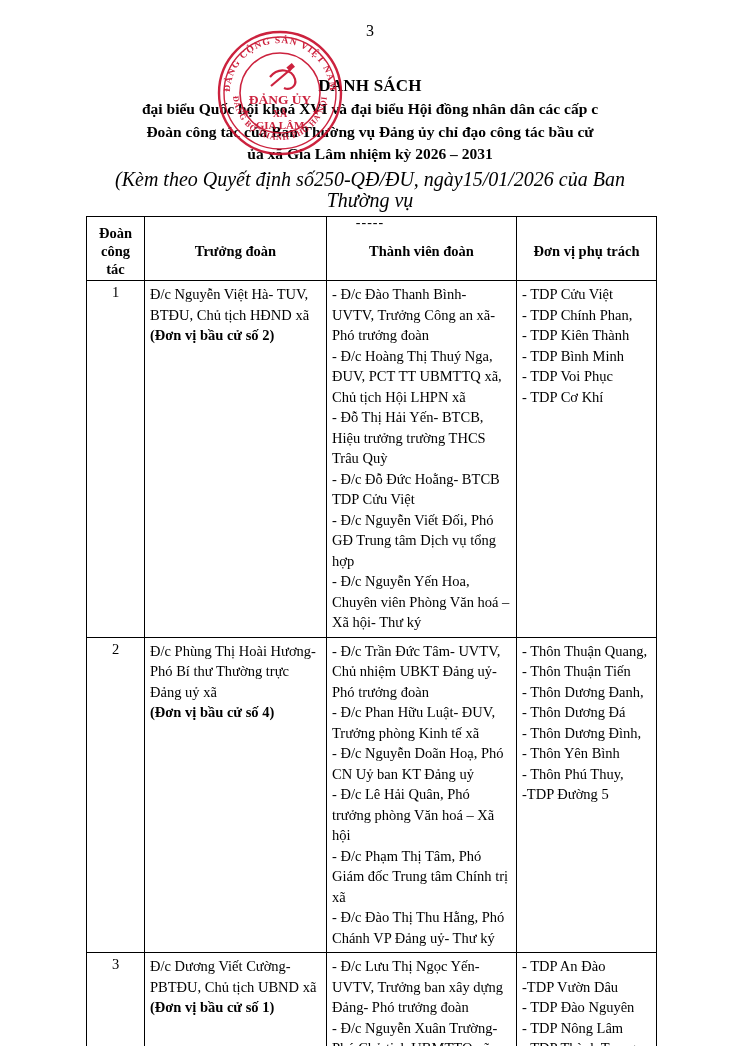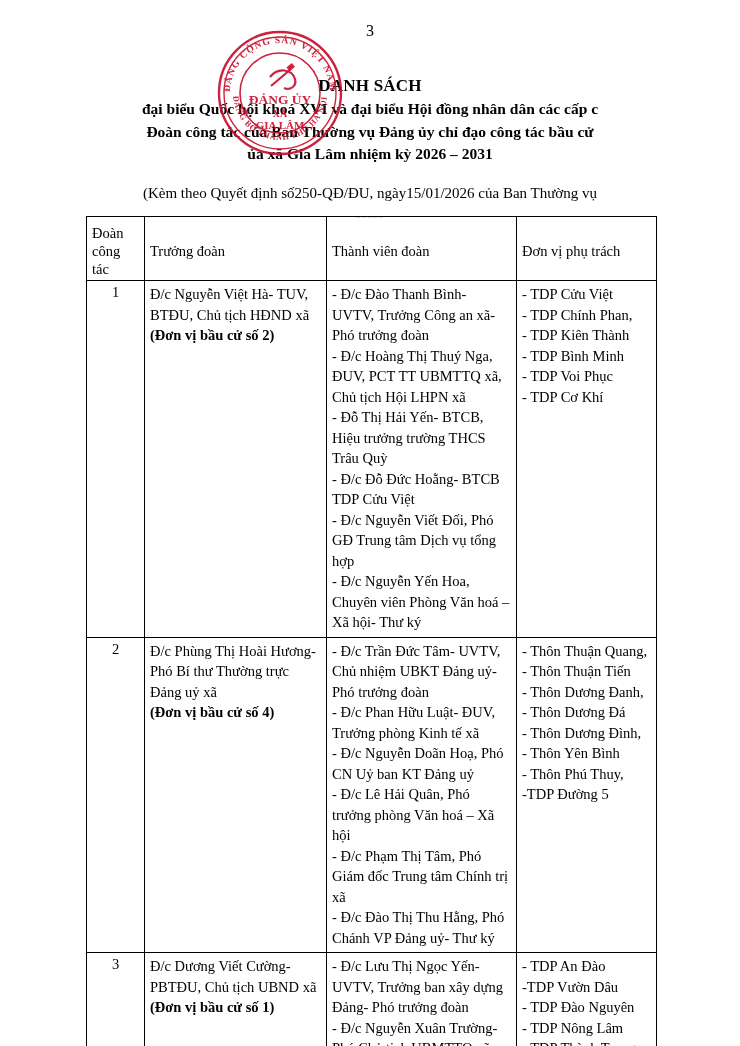--- a/index.html
+++ b/index.html
@@ -65,23 +65,24 @@
     margin-top: 9px;
   }
   .doc-subtitle {
     font-size: 15.5px;
     font-weight: bold;
     line-height: 21.5px;
     margin-top: 1px;
     padding: 0 6px;
   }
   .doc-ref {
-    font-size: 15px;
+    font-size: 20px;
+    font-style: italic;
     line-height: 21px;
-    margin-top: 18px;
+    margin-top: 4px;
     padding: 0 24px;
   }
   .divider-dashes {
     font-size: 14px;
     line-height: 16px;
     margin-top: 4px;
     letter-spacing: 1px;
   }
 
   
@@ -96,23 +97,23 @@
     width: 570px;
     table-layout: fixed;
   }
   table.main th,
   table.main td {
     border: 1px solid #000000;
     vertical-align: top;
     padding: 3px 5px 4px 5px;
   }
   table.main thead th {
-    text-align: left;
+    text-align: center;
     vertical-align: middle;
-    font-weight: normal;
+    font-weight: bold;
     font-size: 14.5px;
     line-height: 18px;
     padding-top: 7px;
     padding-bottom: 2px;
   }
   .col-no      { width: 58px; }
   .col-leader  { width: 182px; }
   .col-members { width: 190px; }
   .col-units   { width: 140px; }
 

